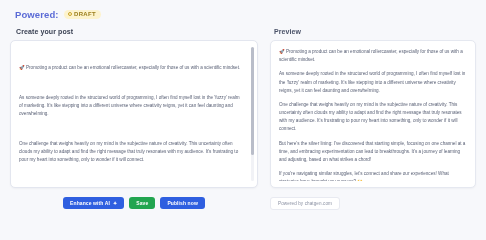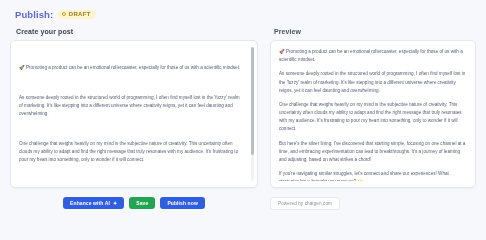--- a/index.html
+++ b/index.html
@@ -191,21 +191,21 @@
     padding: 3px 7px;
     letter-spacing: .1px;
   }
 </style>
 </head>
 <body>
 
 <div class="app">
 
   <div class="status-bar">
-    <span class="status-label">Publish:</span>
+    <span class="status-label">Powered:</span>
     <span class="status-badge">
       <span class="badge-dot"></span>
       <span>DRAFT</span>
     </span>
   </div>
 
   <div class="columns">
 
     <div class="col-left">
       <div class="col-title">Create your post</div>

